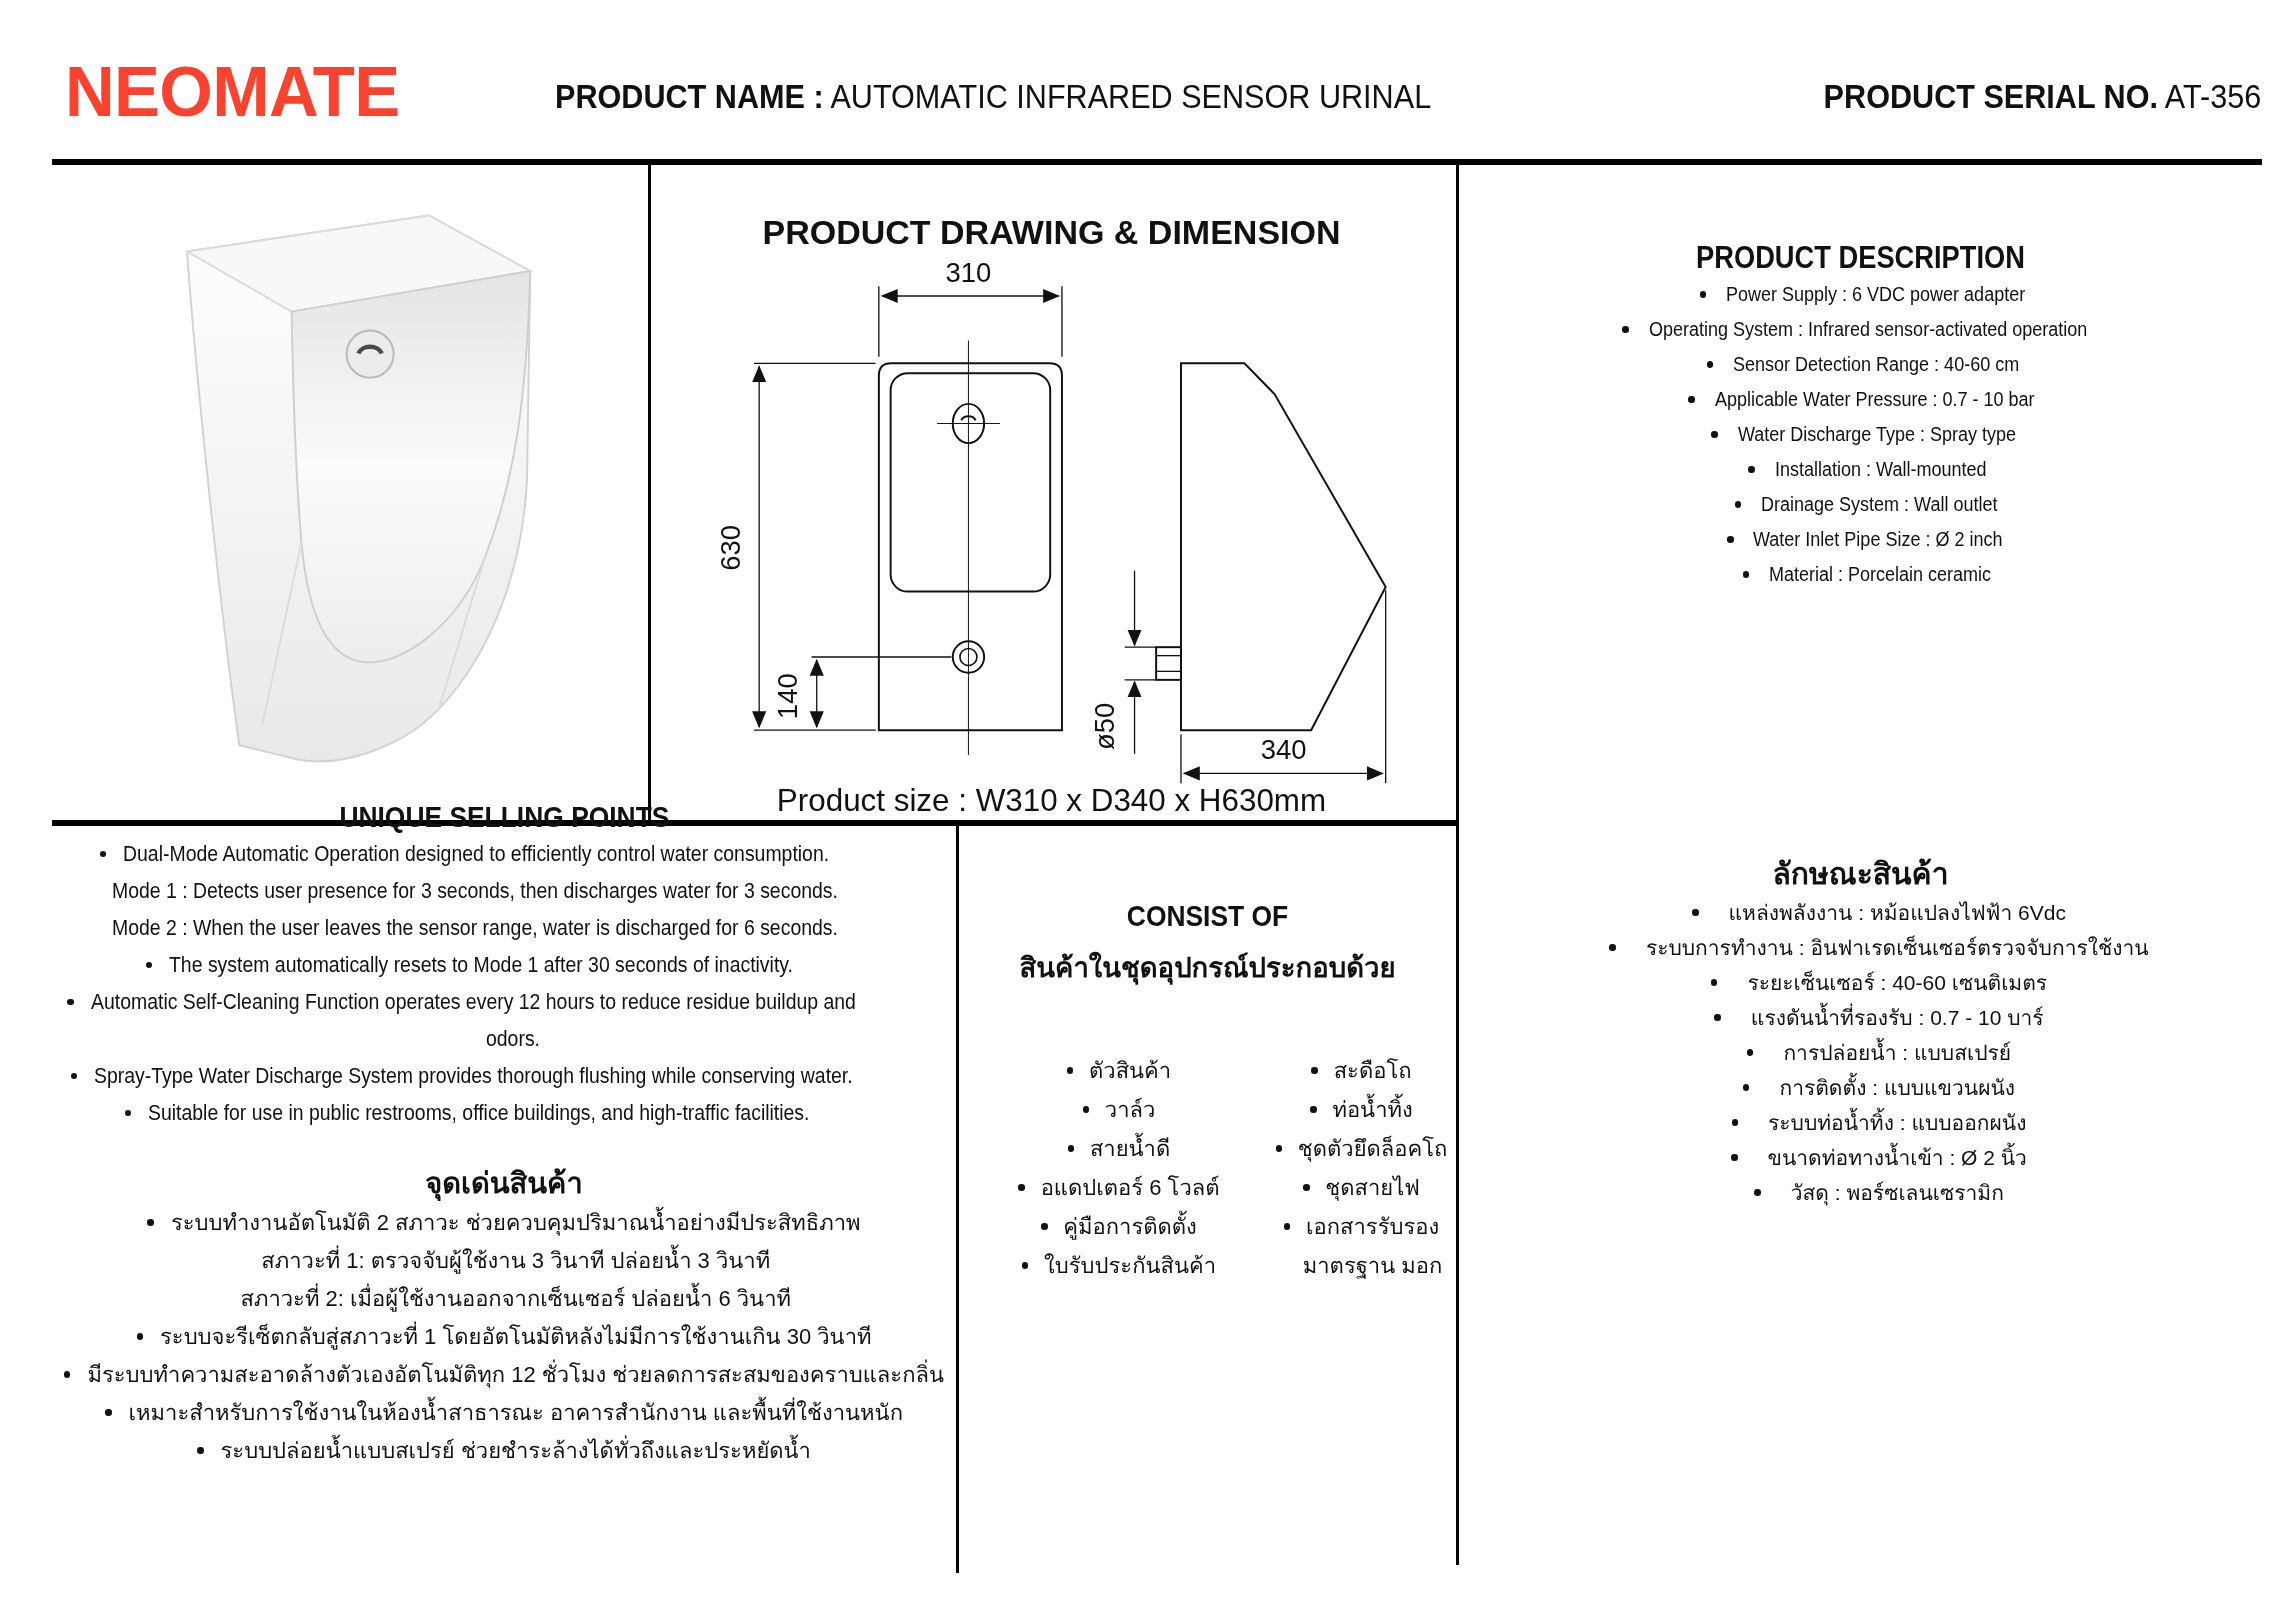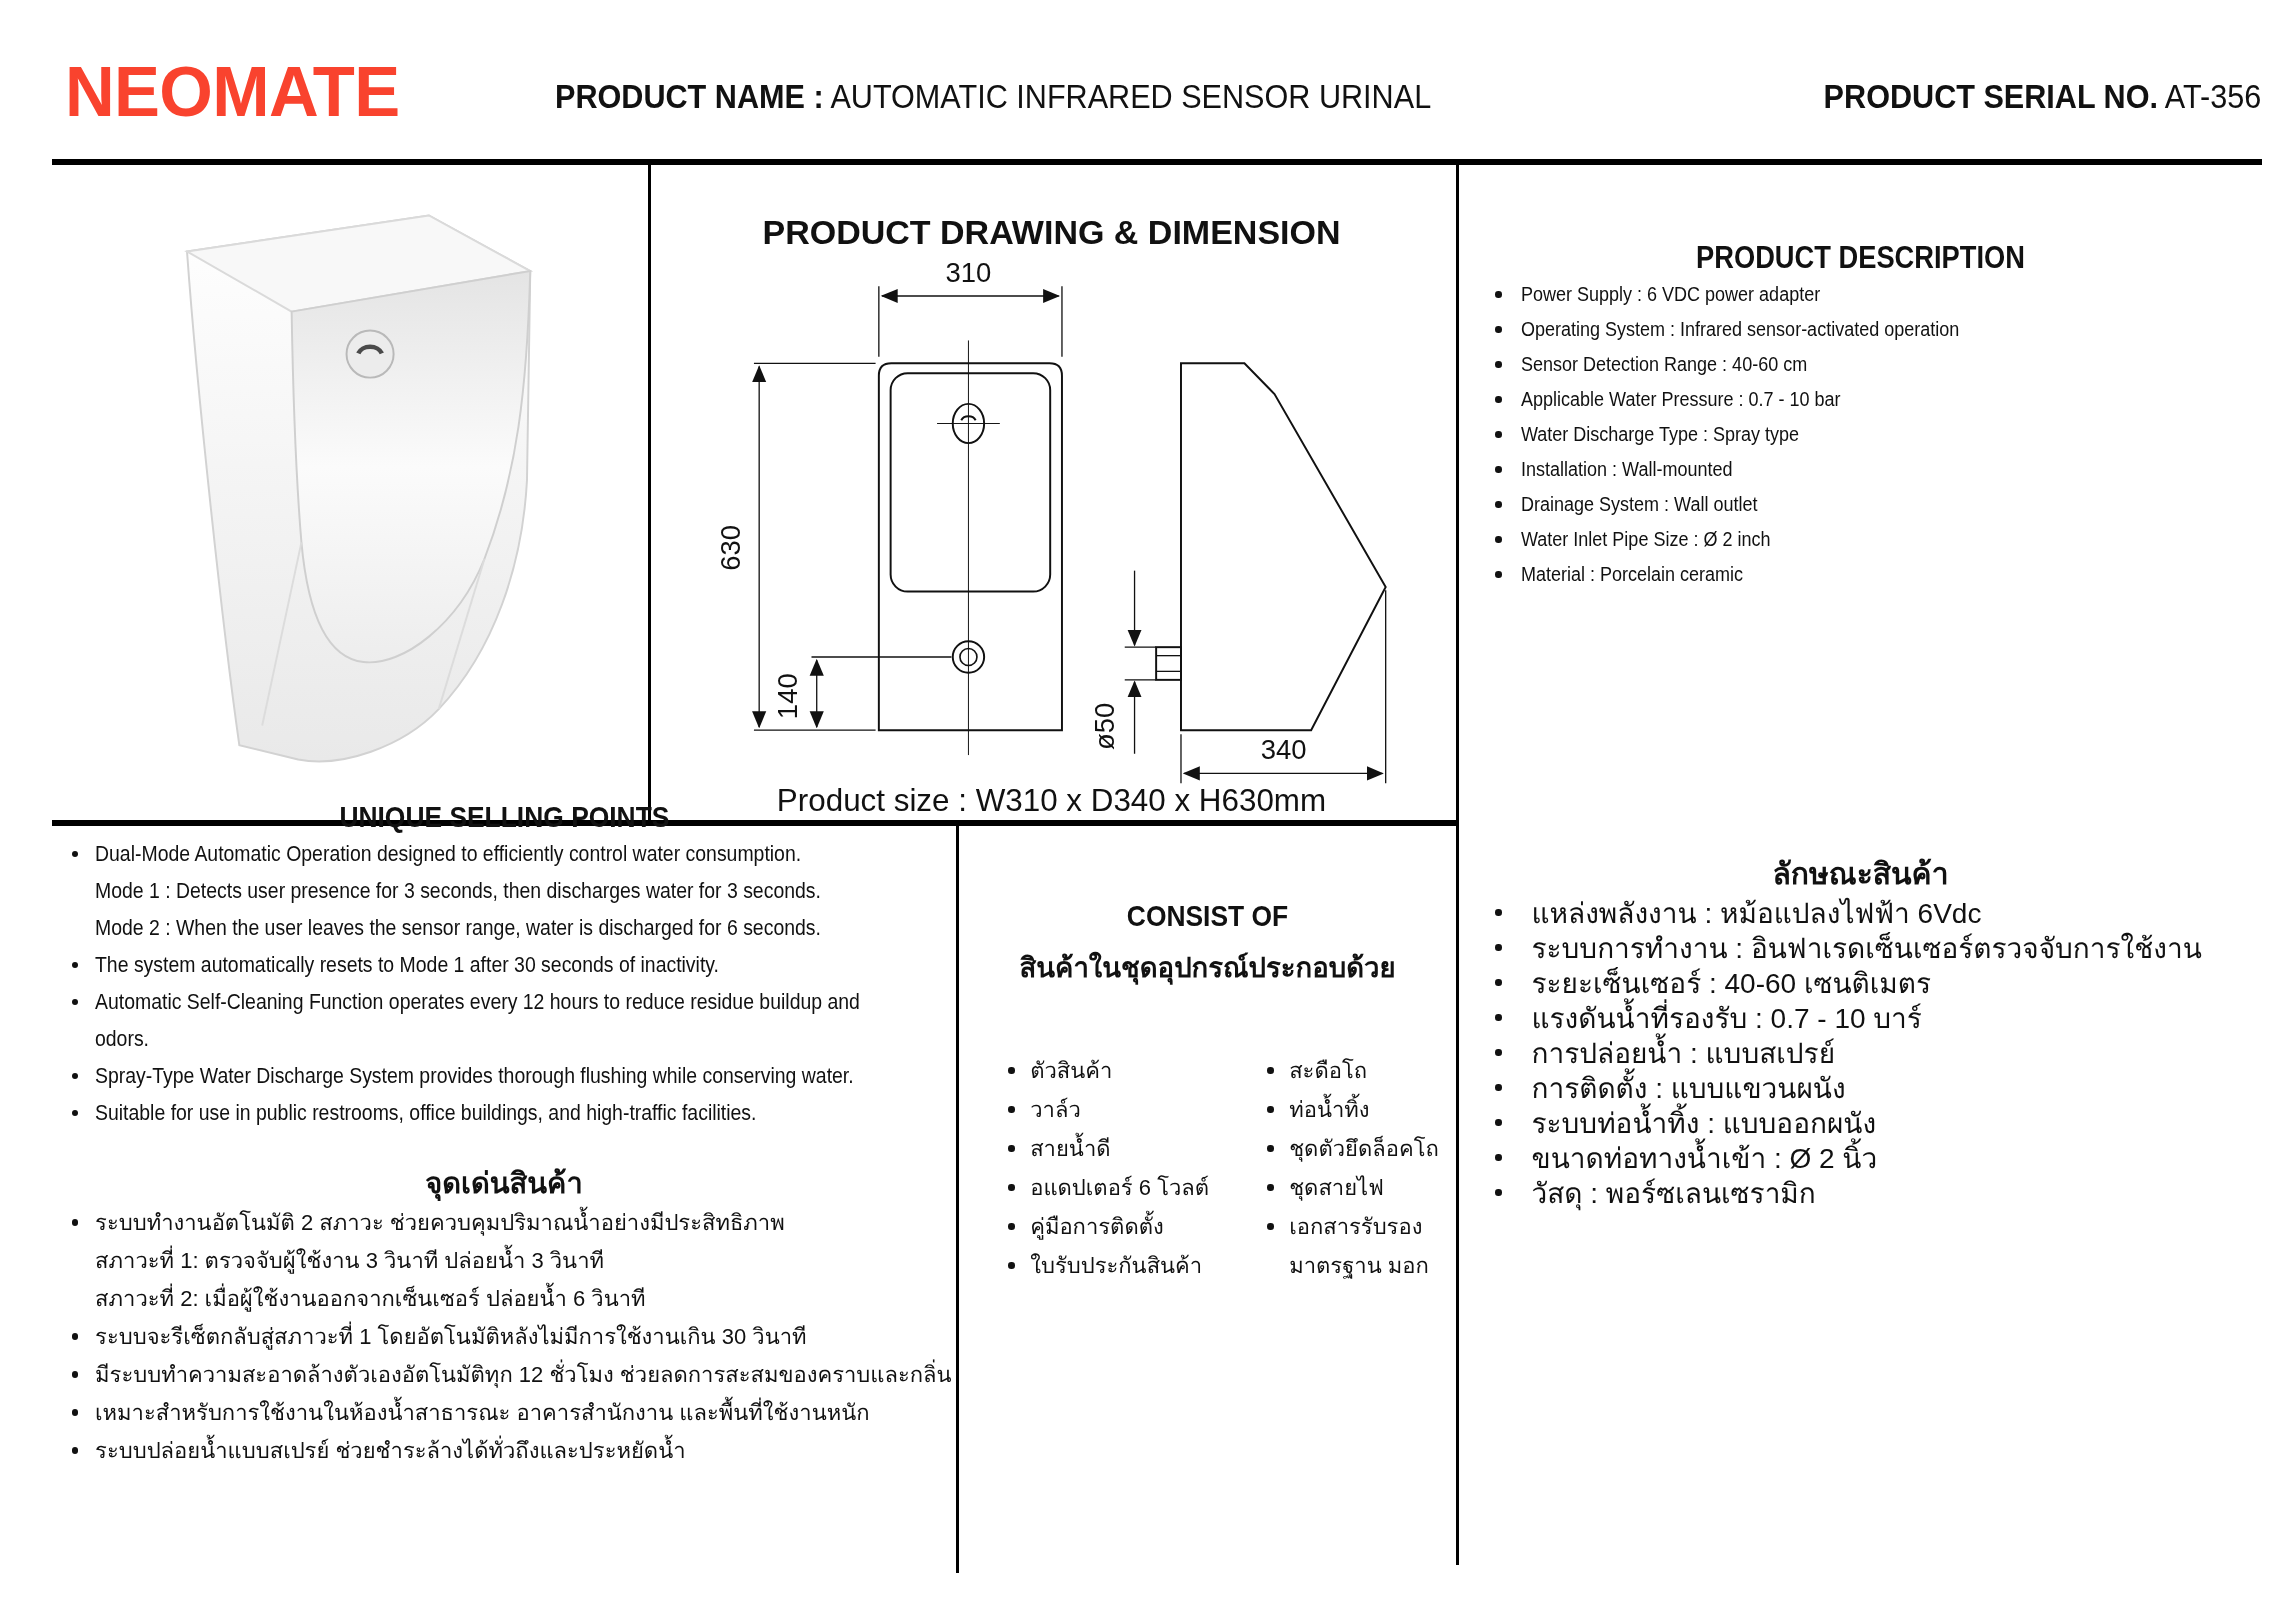--- a/index.html
+++ b/index.html
@@ -16,35 +16,35 @@
   .pserial{right:34px;top:77px;font-size:34px;white-space:nowrap;
            transform:scaleX(.9);transform-origin:right center;}
   .pserial b{font-weight:bold;}
 
   
   .line{background:#000;}
 
   
   .ptitle{font-weight:bold;text-align:center;white-space:nowrap;
           transform:scaleX(.88);transform-origin:center;}
-  .row{display:flex;align-items:center;}
+  .row{display:flex;align-items:center;justify-content:center;}
   .dot{width:6.5px;height:6.5px;border-radius:50%;background:#111;flex:0 0 auto;}
   .row.cont .dot{visibility:hidden;}
   .sqz{transform:scaleX(.9);transform-origin:left center;white-space:nowrap;}
   .thai{white-space:nowrap;}
 
   
   .desc-panel{left:1458px;top:165px;width:805px;}
   .desc-panel .ptitle{margin-top:73px;font-size:31px;line-height:39px;}
   ul.blist{list-style:none;margin:0;padding:0 0 0 37px;}
   .desc-items{margin-top:35px;}
   .desc-items .row{height:35px;font-size:20px;gap:19.6px;}
   .fth-title{margin-top:261px !important;font-size:30px !important;line-height:42px !important;transform:none !important;}
   .fth-items{margin-top:20px;}
-  .fth-items .row{height:35px;font-size:28px;gap:30px;}
+  .fth-items .row{height:35px;font-size:21px;gap:30px;}
 
   
   .usp-panel{left:52px;top:778px;width:904px;padding:0 19.6px;box-sizing:border-box;}
   .usp-panel .ptitle{margin-top:19.6px;font-size:30px;line-height:38px;}
   .usp-items{margin-top:22px;}
   .usp-items .row{height:37px;font-size:21.6px;gap:17px;}
   .uspth-title{margin-top:31px !important;font-size:29px !important;line-height:41px !important;transform:none !important;}
   .uspth-items{margin-top:18.3px;}
   .uspth-items .row{height:38px;font-size:22px;gap:17px;}
 

